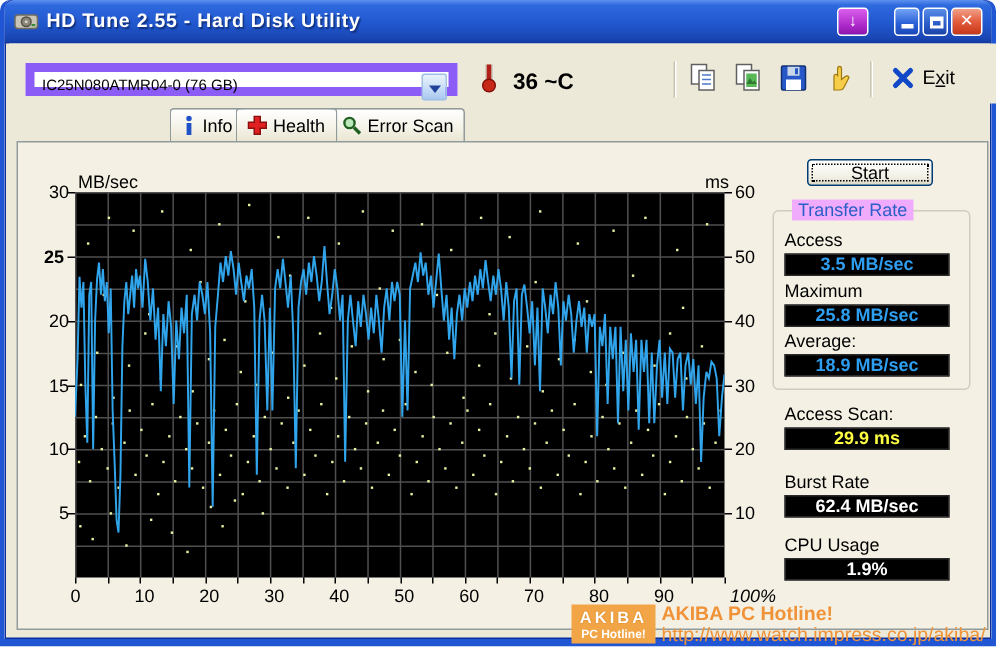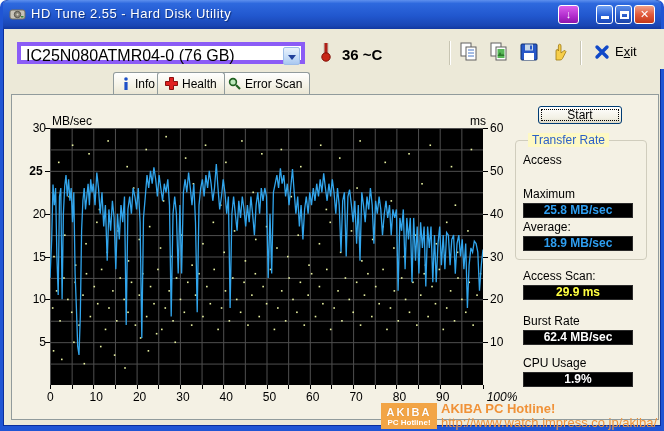--- a/index.html
+++ b/index.html
@@ -5,35 +5,35 @@
   html,body{margin:0;padding:0;width:664px;height:431px;overflow:hidden;background:#fff;
     font-family:"Liberation Sans","DejaVu Sans",sans-serif;}
   *{box-sizing:border-box;}
   #window{position:absolute;inset:0;border-left:3px solid #2055D4;border-right:3px solid #2055D4;
     border-bottom:5px solid #2055D4;border-radius:7px 7px 0 0;background:#ECE9D8;
     box-shadow:inset 0 0 0 1px #0A2E9C;}
   
   .titlebar{position:absolute;left:0;top:0;width:658px;height:29px;border-radius:6px 6px 0 0;
     background:linear-gradient(180deg,#5E90EE 0%,#2E69DE 12%,#2157CE 55%,#1A46B4 88%,#1238A0 100%);}
   .app-icon{position:absolute;left:6px;top:6px;width:17px;height:17px;}
-  .title-text{position:absolute;left:28px;top:6px;color:#fff;font-weight:normal;font-size:13px;
+  .title-text{position:absolute;left:28px;top:6px;color:#fff;font-weight:bold;font-size:13px;
     letter-spacing:.5px;text-shadow:1px 1px 1px #10307A;white-space:nowrap;}
   .tb-btn{position:absolute;top:5px;height:19px;border:1px solid #fff;border-radius:3px;
     color:#fff;font-weight:bold;text-align:center;line-height:17px;font-size:11px;cursor:pointer;}
   .btn-download{left:555px;width:21px;background:linear-gradient(180deg,#E06CF0,#B róż);
     background:linear-gradient(180deg,#DA5FEC 0%,#B02CCC 60%,#8E14AC 100%);}
   .btn-min{left:593px;width:17px;background:linear-gradient(180deg,#74A4F4 0%,#2A62D8 55%,#1C48B8 100%);}
   .btn-max{left:612px;width:17px;background:linear-gradient(180deg,#5A8CE8 0%,#2A5CC8 60%,#1C44A8 100%);}
   .btn-close{left:631px;width:21px;background:linear-gradient(180deg,#F0A088 0%,#E25B3C 50%,#C43818 100%);}
   .glyph-min{position:absolute;left:4px;bottom:4px;width:8px;height:3px;background:#fff;}
   .glyph-max{position:absolute;left:4px;top:5px;width:9px;height:8px;border:2px solid #fff;border-top-width:3px;}
   
   .toolbar{position:absolute;left:3px;top:29px;width:658px;height:40px;background:#ECE9D8;}
   .drive-select{position:absolute;left:11px;top:13px;width:288px;height:22px;background:#fff;
-    border:4px solid #8b5cf6;font-size:16px;line-height:20px;padding-left:5px;color:#000;cursor:pointer;}
+    border:6px solid #8b5cf6;font-size:10px;line-height:20px;padding-left:5px;color:#000;cursor:pointer;}
   .dd-arrow{position:absolute;right:1px;top:1px;width:17px;height:18px;border:1px solid #9EBEE8;border-radius:2px;
     background:linear-gradient(180deg,#E9F2FC 0%,#CBE0F8 50%,#A9C8F0 100%);}
   .dd-arrow::after{content:"";position:absolute;left:4px;top:7px;border:4px solid transparent;border-top:5px solid #21409A;}
   .thermometer{position:absolute;left:314px;top:11px;}
   .temp-text{position:absolute;left:336px;top:17px;font-size:15px;font-weight:bold;color:#000;}
   .tb-sep{position:absolute;top:12px;width:2px;height:24px;border-left:1px solid #C8C5B2;border-right:1px solid #fff;}
   .sep1{left:443px;} .sep2{left:574px;}
   .tool-icon{position:absolute;top:13px;width:20px;height:20px;cursor:pointer;}
   .ic-copy{left:453px;} .ic-copyimg{left:483px;} .ic-save{left:513px;} .ic-hand{left:543px;}
   .exit-group{position:absolute;left:588px;top:13px;height:20px;cursor:pointer;}
@@ -54,21 +54,21 @@
   .axis-label{position:absolute;font-size:12px;color:#000;}
   .lbl-mbsec{left:40px;top:19px;} .lbl-ms{left:458px;top:19px;}
   .tick-label{position:absolute;font-size:12px;color:#000;}
   .tick-mark{position:absolute;background:#000;}
   
   .start-btn{position:absolute;left:526px;top:11px;width:84px;height:18px;border:1px solid #003C74;border-radius:3px;
     background:linear-gradient(180deg,#FFFFFF 0%,#F2F0E4 70%,#DDD9C8 100%);font-size:12px;color:#000;
     text-align:center;line-height:16px;cursor:pointer;}
   .start-btn::after{content:"";position:absolute;inset:2px;border:1px dotted #000;}
   .groupbox{position:absolute;left:503px;top:45px;width:132px;height:120px;border:1px solid #D0CDBD;border-radius:4px;}
-  .groupbox-title{position:absolute;left:12px;top:-8px;background:#fef9c3;padding:0 4px;font-size:12px;color:#2B5FC8;}
+  .groupbox-title{position:absolute;left:12px;top:-8px;background:#f0abfc;padding:0 4px;font-size:12px;color:#2B5FC8;}
   .panel-label{position:absolute;font-size:12px;color:#000;white-space:nowrap;}
   .value-box{position:absolute;left:511px;width:110px;height:15px;background:#000;border:1px solid #2A2A2A;
     font-size:12px;font-weight:bold;text-align:center;line-height:13px;white-space:nowrap;}
   .val-blue{color:#2E9EF0;} .val-yellow{color:#FFFF42;} .val-white{color:#FFFFFF;}
   
   .watermark{position:absolute;left:378px;top:400px;z-index:20;width:286px;height:31px;}
   .wm-logo{position:absolute;left:0;top:3px;width:56px;height:26px;background:#F2A546;
     display:flex;flex-direction:column;align-items:center;justify-content:center;}
   .wm-logo-top{font-size:11px;font-weight:bold;color:#FFF;letter-spacing:2px;line-height:12px;
     text-shadow:0 0 1px #C87010;}
@@ -466,20 +466,21 @@
         <span class="tick-label" style="left: 412.7px; top: 295px; width: 36px; text-align: center; margin-left: 0px;">90</span>
         <span class="tick-label" style="left: 456px; top: 295px; width: 36px; text-align: center; margin-left: 16px; font-style: italic;">100%</span>
       </div>
 
     <div class="start-btn">Start</div>
 
     <div class="groupbox">
       <span class="groupbox-title">Transfer Rate</span>
     </div>
     <span class="panel-label" style="left:511px;top:58px;">Access</span>
+    <div class="value-box val-blue" style="top:74px;">3.5 MB/sec</div>
     <span class="panel-label" style="left:511px;top:92px;">Maximum</span>
     <div class="value-box val-blue" style="top:108px;">25.8 MB/sec</div>
     <span class="panel-label" style="left:511px;top:125px;">Average:</span>
     <div class="value-box val-blue" style="top:141px;">18.9 MB/sec</div>
 
     <span class="panel-label" style="left:511px;top:174px;">Access Scan:</span>
     <div class="value-box val-yellow" style="top:190px;">29.9 ms</div>
 
     <span class="panel-label" style="left:511px;top:219px;">Burst Rate</span>
     <div class="value-box val-white" style="top:235px;">62.4 MB/sec</div>

